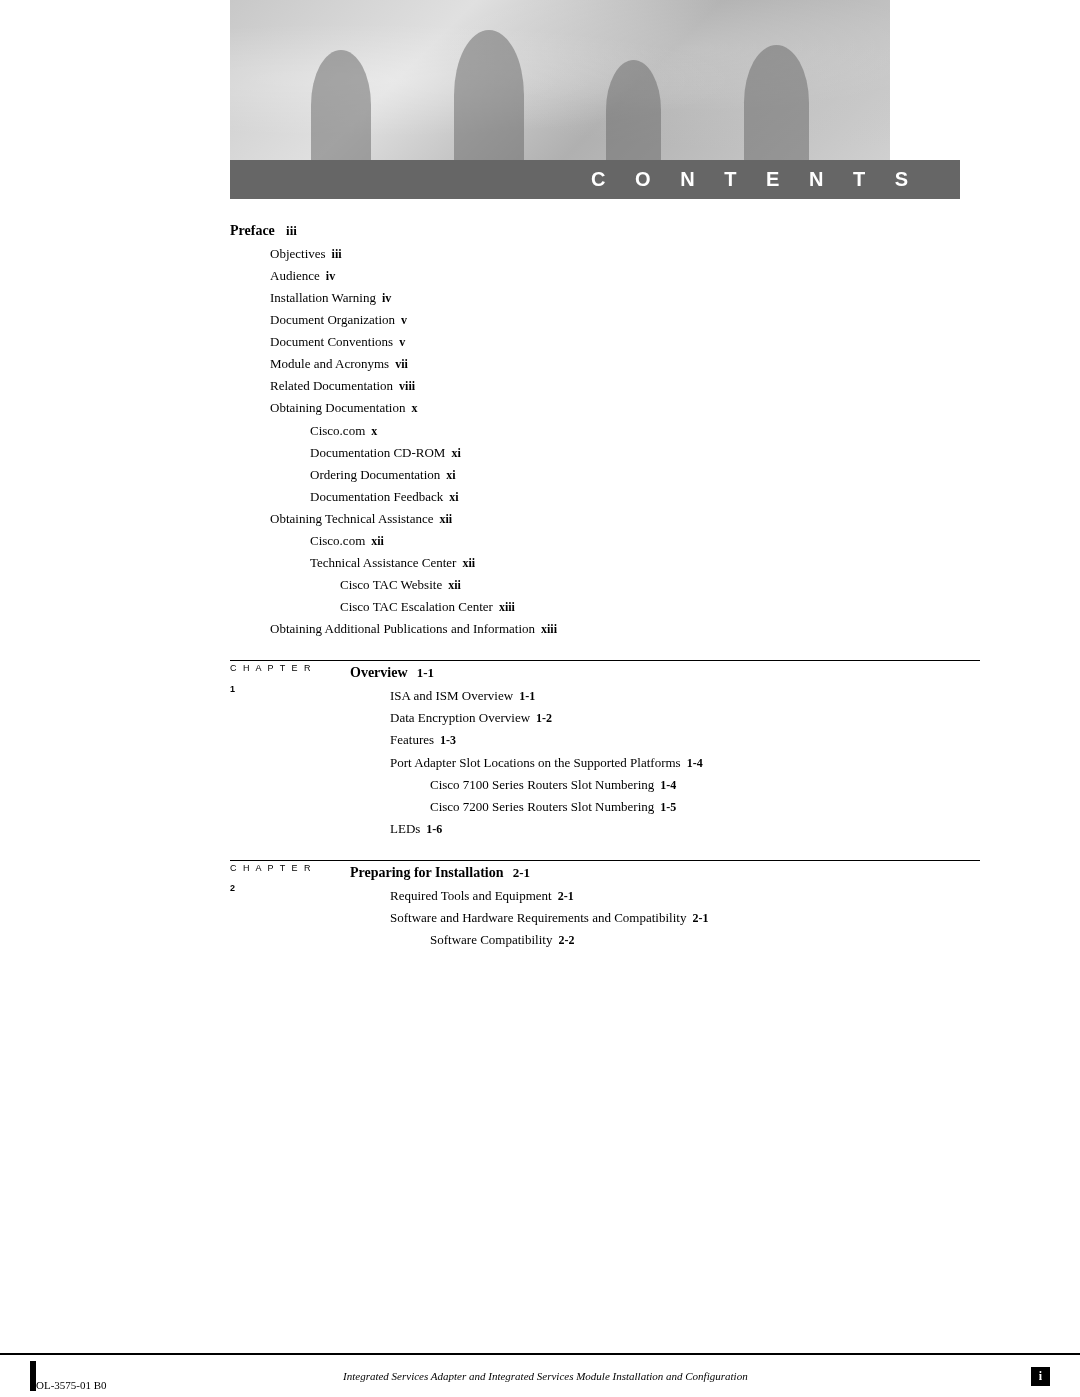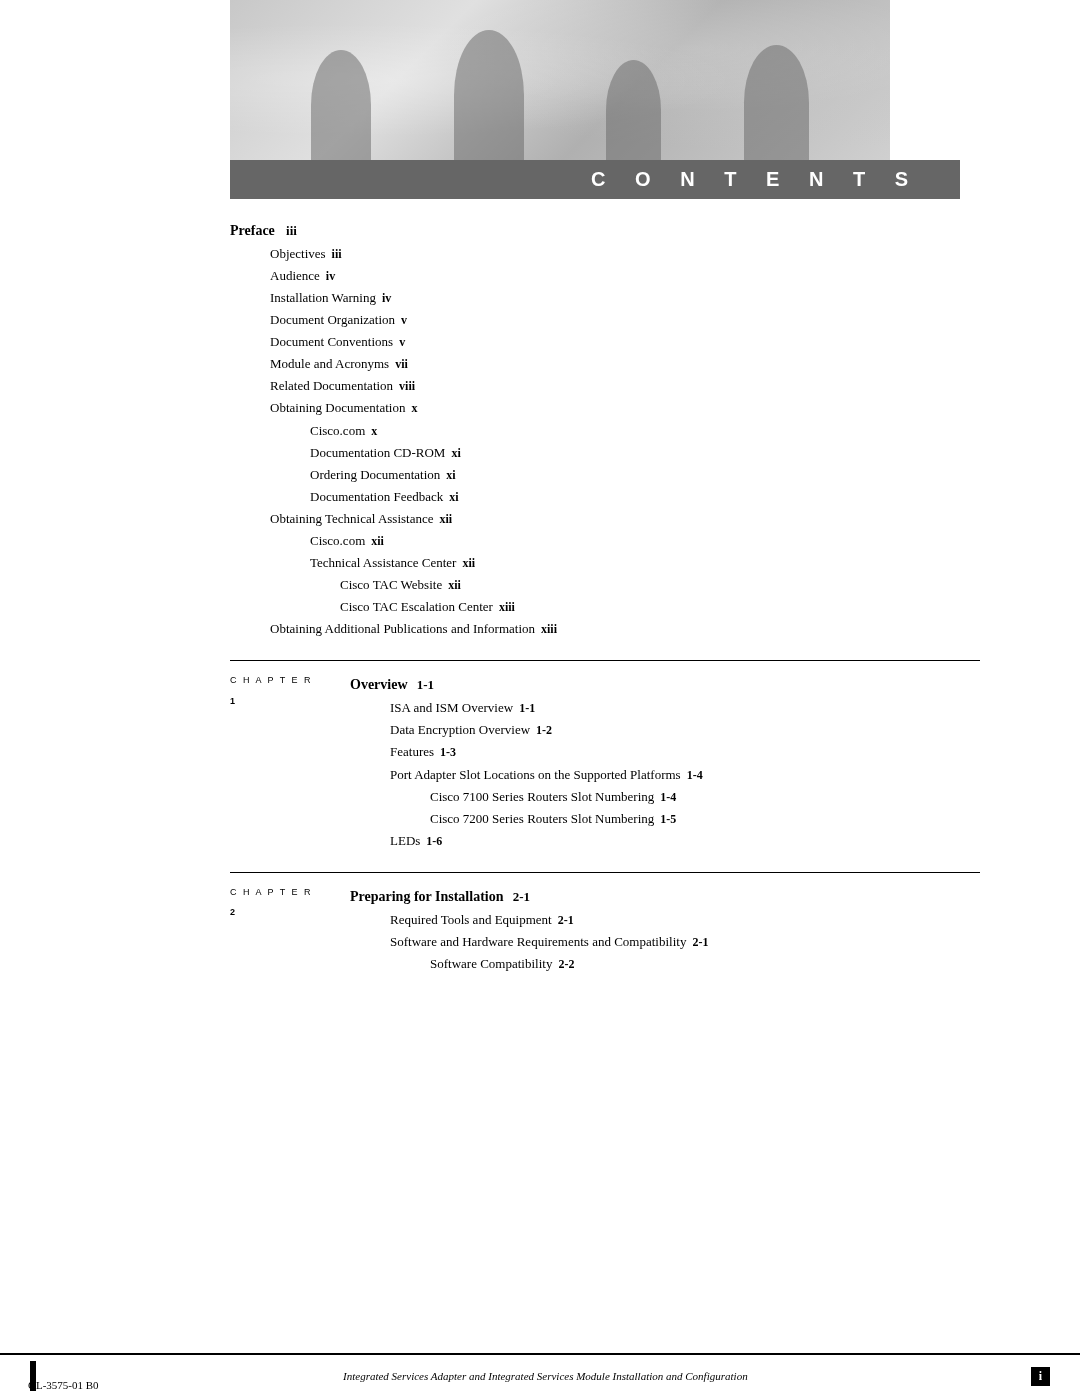--- a/index.html
+++ b/index.html
@@ -104,21 +104,21 @@
     .indent-1 { padding-left: 40px; }
     .indent-2 { padding-left: 80px; }
     .indent-3 { padding-left: 110px; }
 
     
     .chapter-section {
       display: flex;
       align-items: flex-start;
       margin-bottom: 20px;
       border-top: 1px solid #000;
-      padding-top: 12px;
+      padding-top: 0;
     }
     .chapter-label-area {
       width: 120px;
       flex-shrink: 0;
     }
     .chapter-label {
       font-family: Arial, sans-serif;
       font-size: 9px;
       letter-spacing: 2px;
       color: #000;
@@ -174,21 +174,21 @@
     }
     .footer-right {
       font-size: 12px;
       font-weight: bold;
       background: #000;
       color: #fff;
       padding: 2px 8px;
     }
     .footer-doc-num {
       position: absolute;
-      left: 28px;
+      left: 36px;
       bottom: 6px;
       font-size: 11px;
     }
   </style>
 </head>
 <body>
 
 <div class="header-image">
   <div class="figures">
     <div class="figure figure-1"></div>

